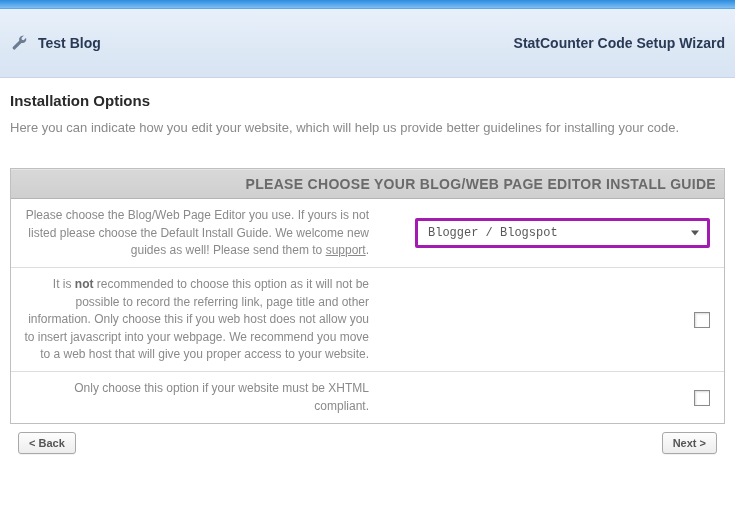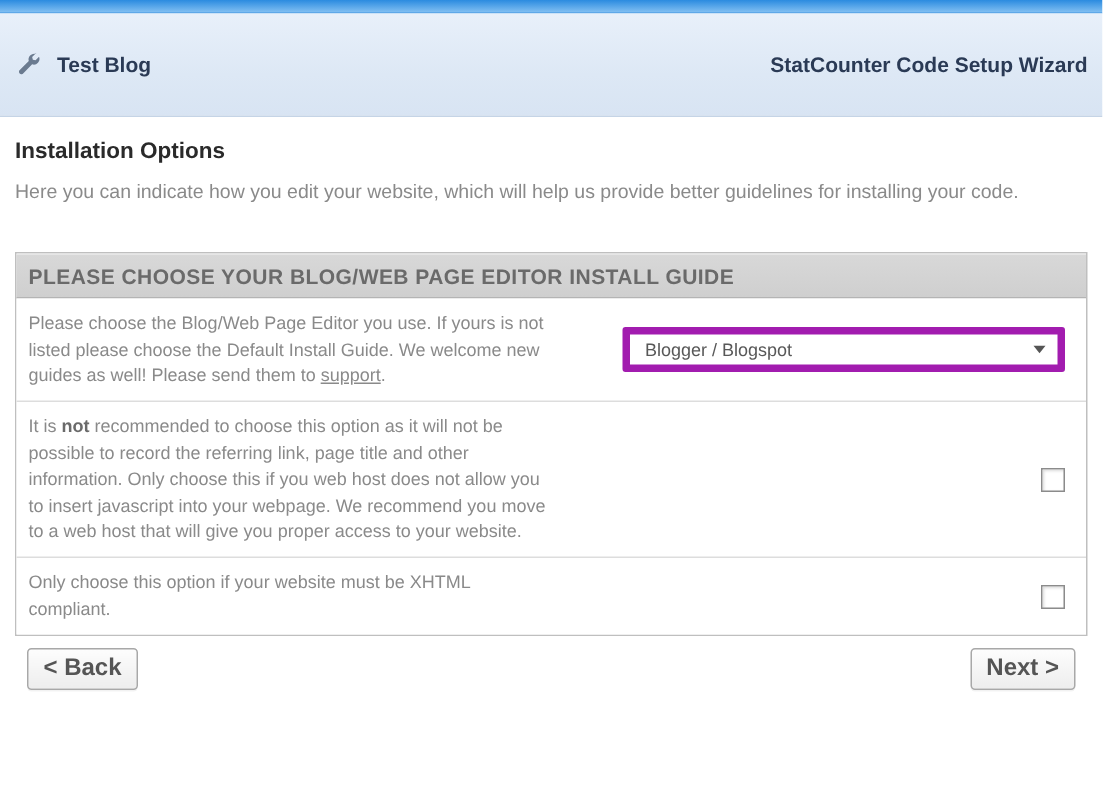--- a/index.html
+++ b/index.html
@@ -46,20 +46,21 @@
     margin-bottom: 10px;
   }
   .intro {
     font-size: 13px;
     color: #8a8a8a;
     line-height: 1.4;
     margin-bottom: 31px;
   }
   .box {
     border: 1px solid #bfbfbf;
+    text-align: right;
   }
   .box-header {
     background: linear-gradient(#d8d8d8, #cfcfcf);
     border-top: 1px solid #e6e6e6;
     border-bottom: 1px solid #b4b4b4;
     padding: 6px 8px;
     font-weight: bold;
     font-size: 14px;
     color: #6a6a6a;
     letter-spacing: 0.3px;
@@ -87,30 +88,31 @@
   .box-control {
     flex: 1;
     display: flex;
     align-items: center;
     justify-content: flex-end;
     padding-right: 6px;
   }
   .select {
     width: 295px;
     height: 30px;
-    border: 5px solid #a21caf;
+    border: 3px solid #a21caf;
     border-radius: 2px;
     background: #fff;
     display: flex;
     align-items: center;
     padding: 0 10px;
     font-size: 12px;
     color: #585858;
     position: relative;
     cursor: pointer;
+    font-family: Liberation Mono, monospace;
   }
   .select .caret {
     position: absolute;
     right: 8px;
     top: 50%;
     transform: translateY(-50%);
     width: 0; height: 0;
     border-left: 4px solid transparent;
     border-right: 4px solid transparent;
     border-top: 5px solid #555;
@@ -125,21 +127,21 @@
   .buttonbar {
     display: flex;
     padding: 8px 8px 12px 8px;
     align-items: center;
   }
   .btn {
     border: 1px solid #a8a8a8;
     border-radius: 3px;
     background: linear-gradient(#fdfdfd, #ededed);
     padding: 4px 10px;
-    font-size: 16px;
+    font-size: 11px;
     color: #555;
     font-weight: bold;
     cursor: pointer;
     box-shadow: 0 1px 0 rgba(0,0,0,0.05);
   }
   .btn-next { margin-left: auto; }
 </style>
 </head>
 <body>
 

